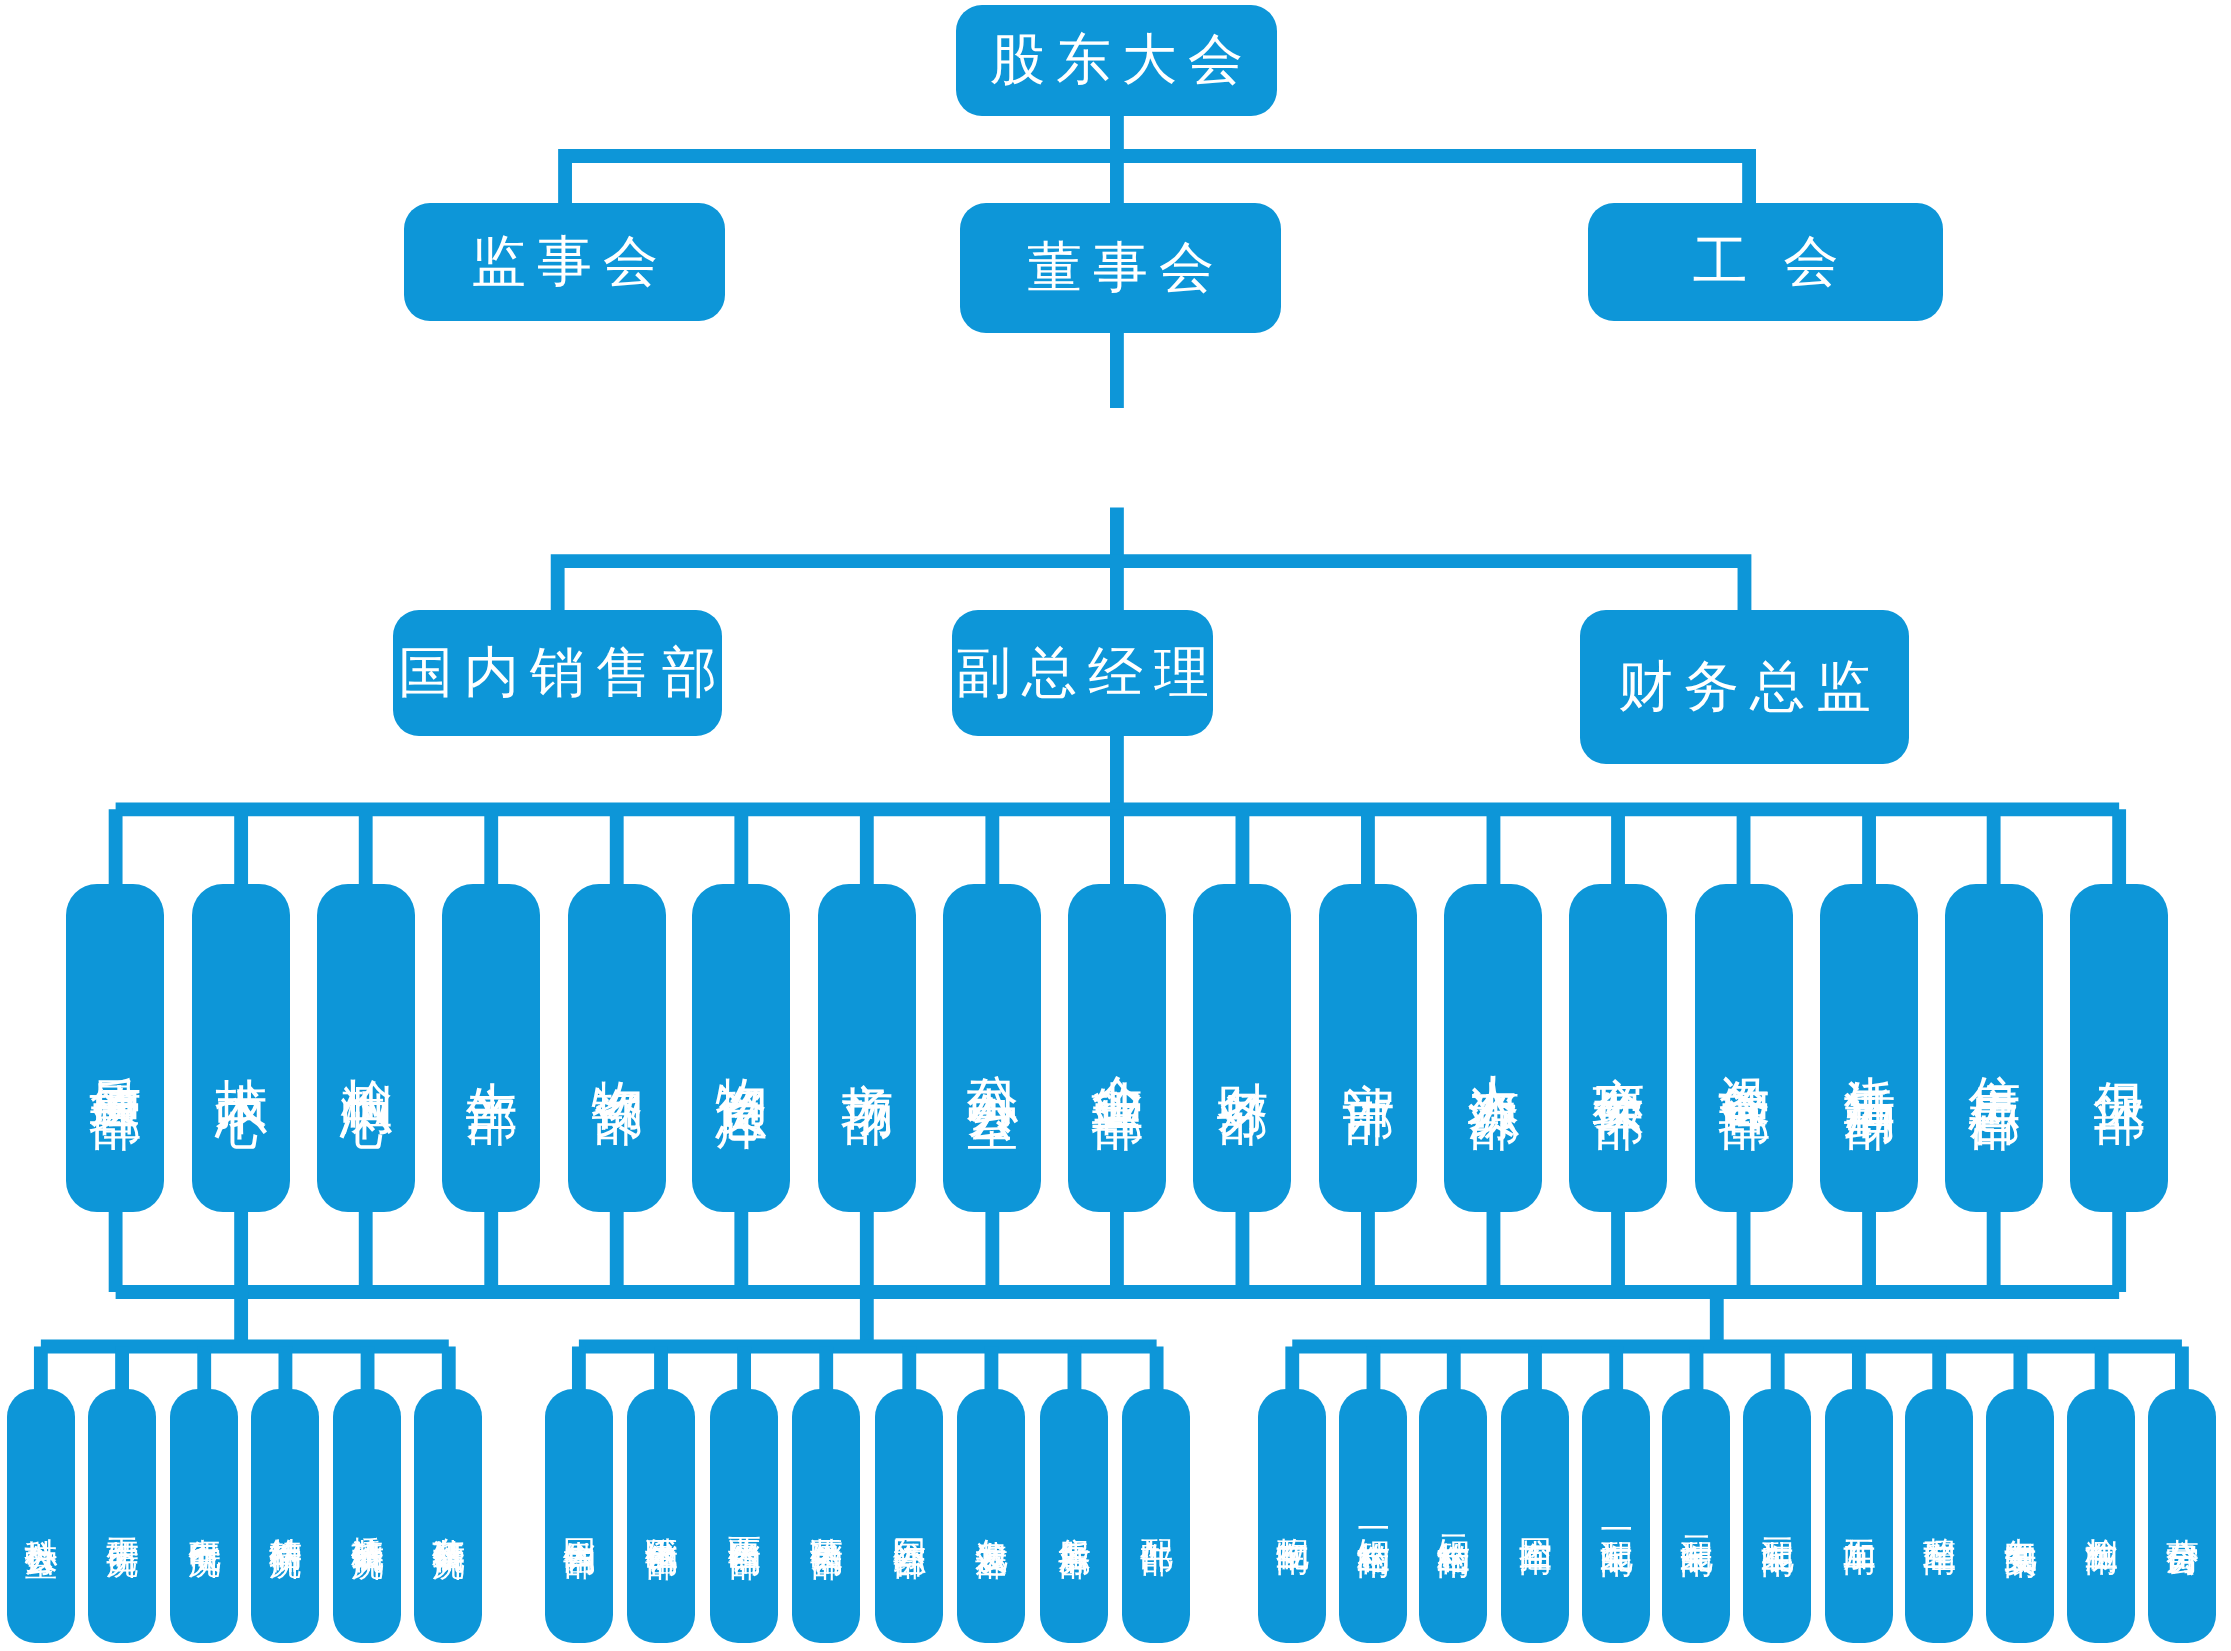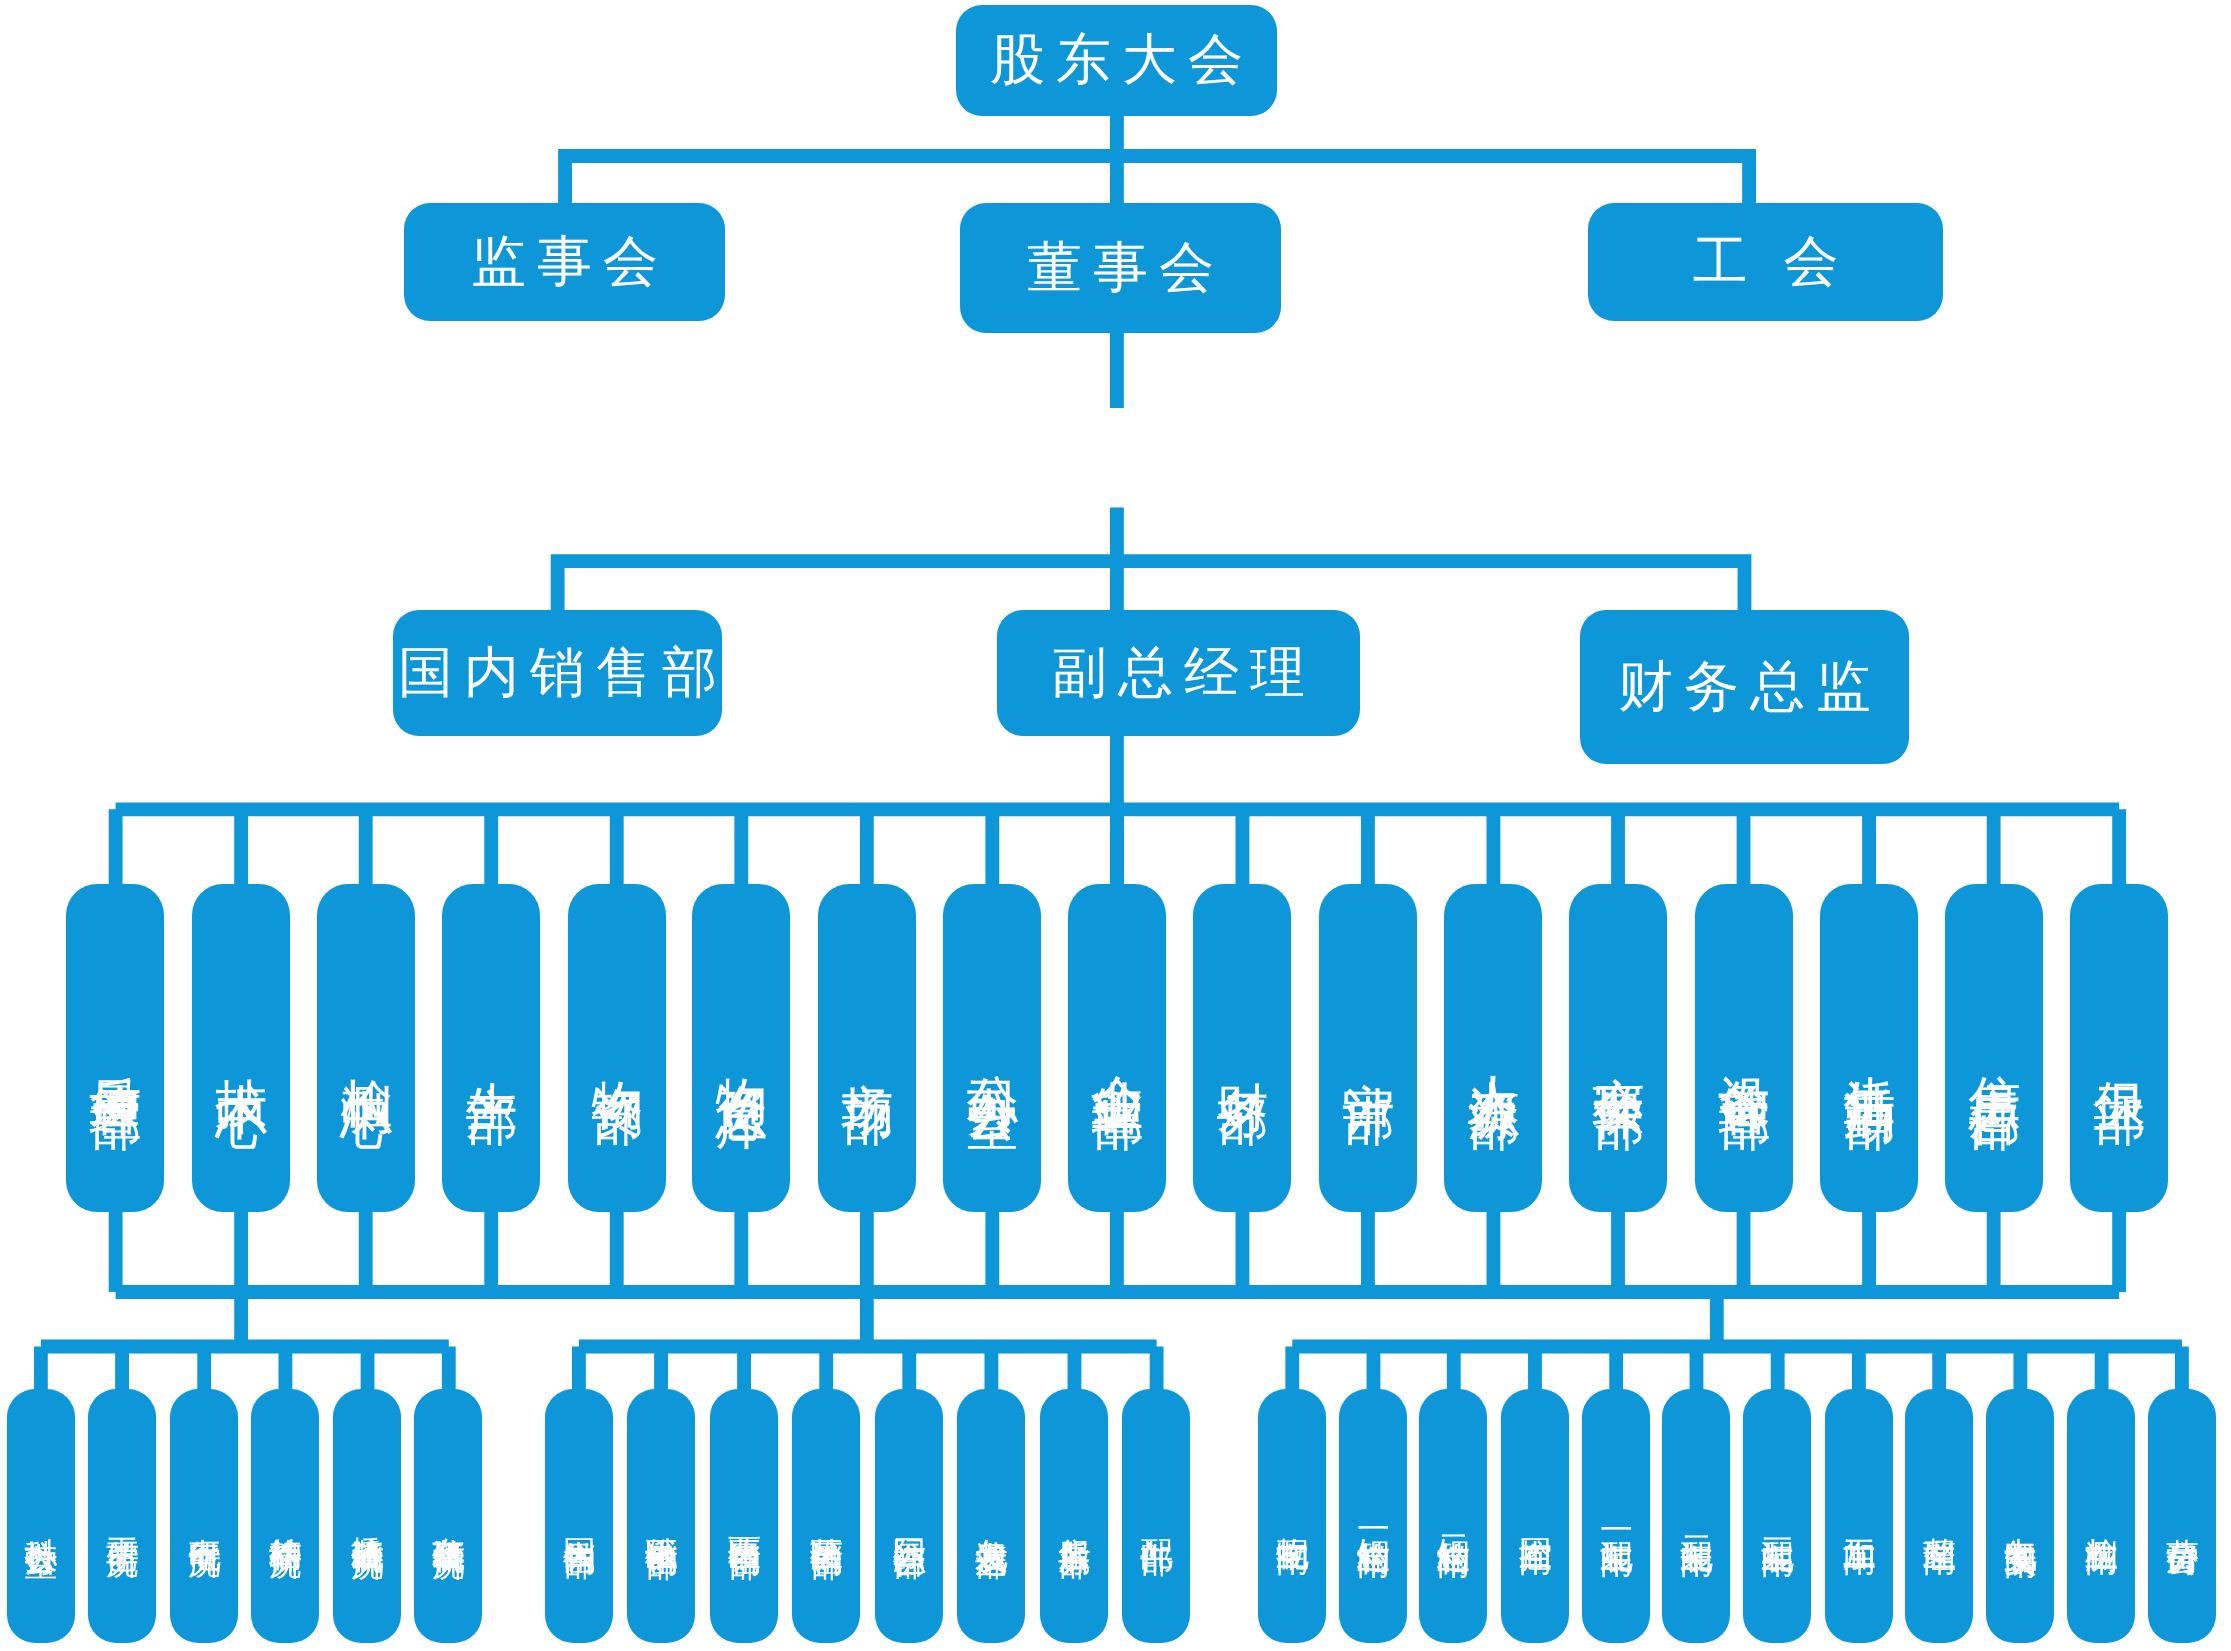--- a/index.html
+++ b/index.html
@@ -64,21 +64,21 @@
       <span class="label">董事会</span>
     </div>
   <div class="node h" style="left:1588px;top:203px;width:355px;height:118px">
       <span class="label">工  会</span>
     </div>
 
 
   <div class="node h" style="left:393px;top:610px;width:329px;height:126px">
       <span class="label">国内销售部</span>
     </div>
-  <div class="node h" style="left:997px;top:610px;width:363px;height:126px">
+  <div class="node h" style="left:952px;top:610px;width:261px;height:126px">
       <span class="label">副总经理</span>
     </div>
   <div class="node h" style="left:1580px;top:610px;width:329px;height:154px">
       <span class="label">财务总监</span>
     </div>
 
   <div class="node v" style="left:66px;top:884px;width:98px;height:328px">
       <span class="label">质量管理部</span>
     </div>
   <div class="node v" style="left:192px;top:884px;width:98px;height:328px">

